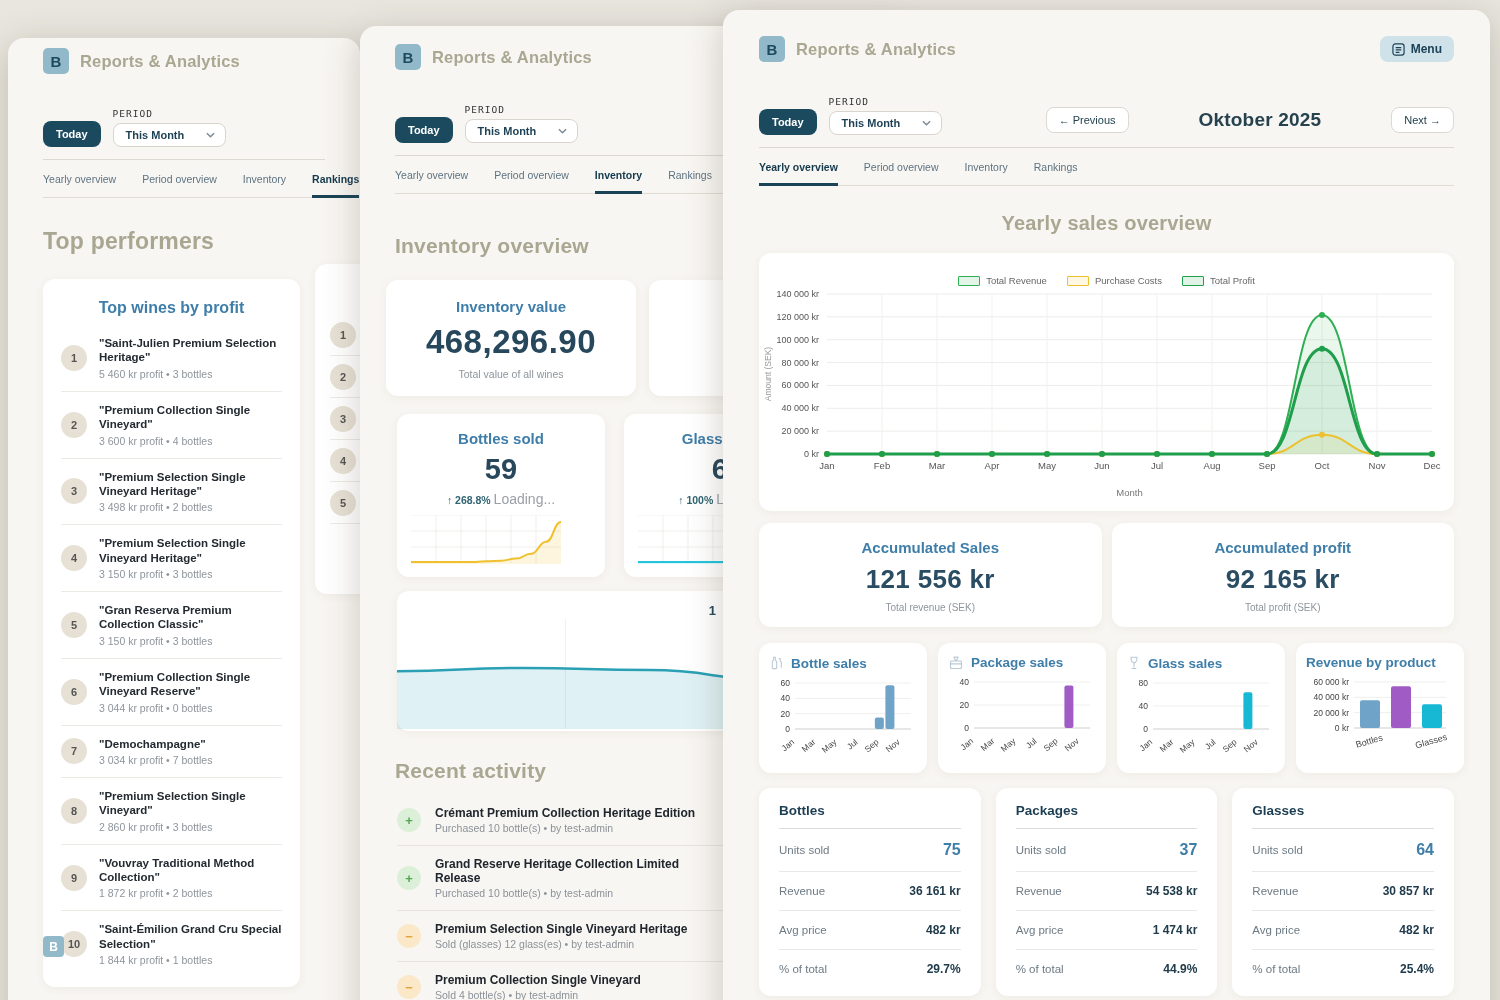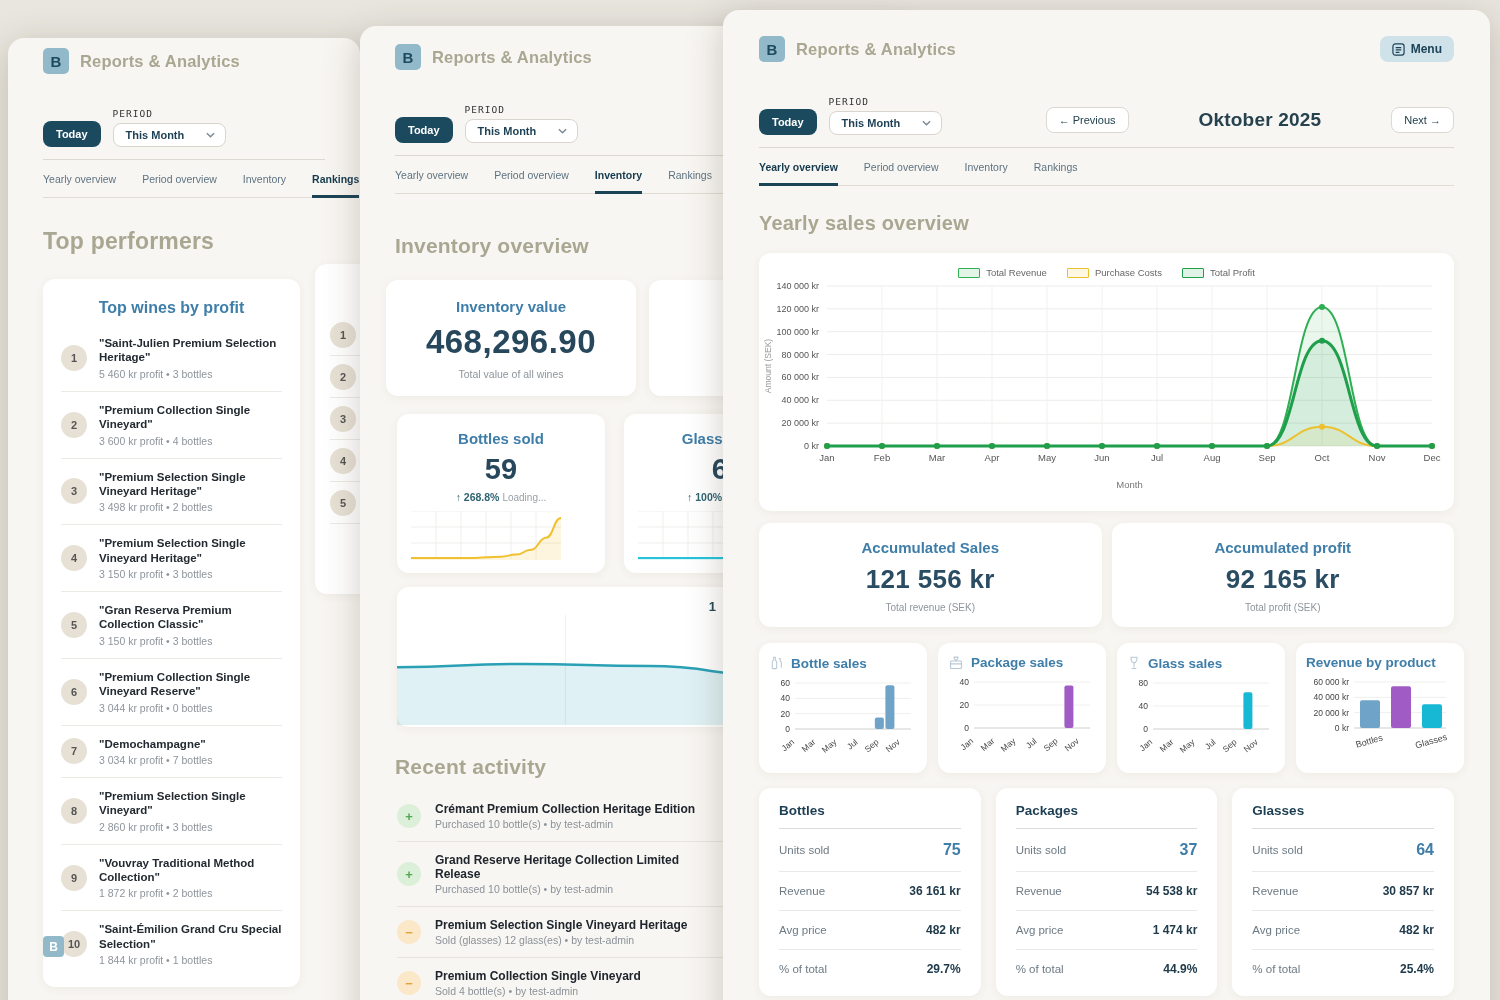--- a/index.html
+++ b/index.html
@@ -46,21 +46,21 @@
   .panel-right .tabs { margin:0 36px; }
   .tab { background:none; border:none; font-size:10.5px; color:#5d7382; padding:13px 0 10px;
     border-bottom:3px solid transparent; margin-bottom:-1px; cursor:pointer; white-space:nowrap;
     font-family:inherit; }
   .tab.active { color:#14394c; font-weight:bold; border-color:#1b4356; }
 
   .h1 { color:#a9a792; font-weight:bold; font-size:21px; letter-spacing:.2px; margin:30px 35px 0; }
   .panel-left .h1 { font-size:23px; }
   .panel-middle .h1 { margin-top:40px; }
   .panel-middle .h1.act { margin-top:28px; }
-  .panel-right .h1 { margin:26px 36px 0; font-size:20px; }
+  .panel-right .h1 { margin:26px 36px 0; font-size:20px;text-align:center; }
 
   .card { background:#fff; border-radius:12px; box-shadow:0 2px 10px rgba(80,70,50,.06); }
 
   
   .rank-card { margin:24px 0 0 35px; width:257px; padding:20px 18px 10px; }
   .rank-card-title { color:#3e7ea9; font-weight:bold; font-size:16px; text-align:center; margin-bottom:8px; }
   .rank-item { display:flex; gap:12px; padding:11px 0; border-bottom:1px solid #eceae4; align-items:center; }
   .rank-item:last-child { border-bottom:none; }
   .rank-badge { min-width:26px; height:26px; border-radius:50%; background:#e7e1d5; color:#555;
     font-size:11px; font-weight:bold; display:flex; align-items:center; justify-content:center; flex:none; }
@@ -77,35 +77,35 @@
   .inv-card { width:250px; padding:18px 12px 16px; text-align:center; flex:none; }
   .inv-card.ghost { flex:1; min-height:106px; }
   .card-title { color:#3e7ea9; font-weight:bold; font-size:15px; }
   .big-value { color:#27485c; font-weight:bold; font-size:33px; margin-top:8px; letter-spacing:.5px; }
   .caption { color:#8e959c; font-size:10.5px; margin-top:7px; }
   .sold-row { display:flex; gap:19px; margin:18px 37px 0; }
   .sold-card { width:208px; padding:16px 14px 12px; text-align:center; flex:none; }
   .sold-value { color:#27485c; font-weight:bold; font-size:29px; margin-top:6px; }
   .delta-row { margin-top:5px; font-size:10.5px; }
   .delta { color:#2f6471; font-weight:bold; }
-  .loading { color:#9aa0a7; font-size:10px; }
+  .loading { color:#9aa0a7; font-size:14px; }
   .spark-wrap { margin-top:8px; }
   .mid-card { position:relative; margin:14px 37px 0; width:505px; height:140px; padding-top:18px; }
   .mid-partial-num { position:absolute; right:186px; top:12px; font-size:13px; font-weight:bold; color:#27485c; }
   .act-list { margin:12px 0 0 37px; width:326px; }
   .act-item { display:flex; gap:14px; padding:11px 0; border-bottom:1px solid #e7e4de; align-items:center; }
   .act-ic { width:24px; height:24px; border-radius:50%; flex:none; display:flex; align-items:center;
     justify-content:center; font-size:13px; font-weight:bold; }
   .act-ic.plus { background:#dcefd8; color:#53a653; }
   .act-ic.minus { background:#fae8c8; color:#e3a23c; }
   .act-name { font-size:12px; font-weight:bold; color:#20262e; }
   .act-meta { font-size:10.5px; color:#8b9299; margin-top:2px; }
 
   
-  .chart-card { margin:18px 36px 0; width:695px; height:258px; padding:14px 0 0; }
+  .chart-card { margin:18px 36px 0; width:695px; height:258px; padding:22px 0 0; }
   .legend { display:flex; justify-content:center; gap:20px; align-items:center; }
   .legend-item { display:flex; align-items:center; gap:6px; font-size:9.5px; color:#666; }
   .legend-box { width:22px; height:10px; border:1.5px solid; border-radius:1px; }
   .sum-row { display:flex; gap:10px; margin:12px 36px 0; }
   .sum-card { flex:1; padding:16px 10px 14px; text-align:center; }
   .sum-value { color:#2a4d63; font-weight:bold; font-size:26px; margin-top:8px; letter-spacing:.3px; }
   .sum-caption { color:#8e959c; font-size:10px; margin-top:7px; }
   .mini-row { display:flex; gap:11px; margin:16px 36px 8px; }
   .mini-card { flex:1; padding:12px 10px 6px; }
   .mini-title { display:flex; align-items:center; gap:7px; color:#3e7ea9; font-weight:bold; font-size:13.5px; }

